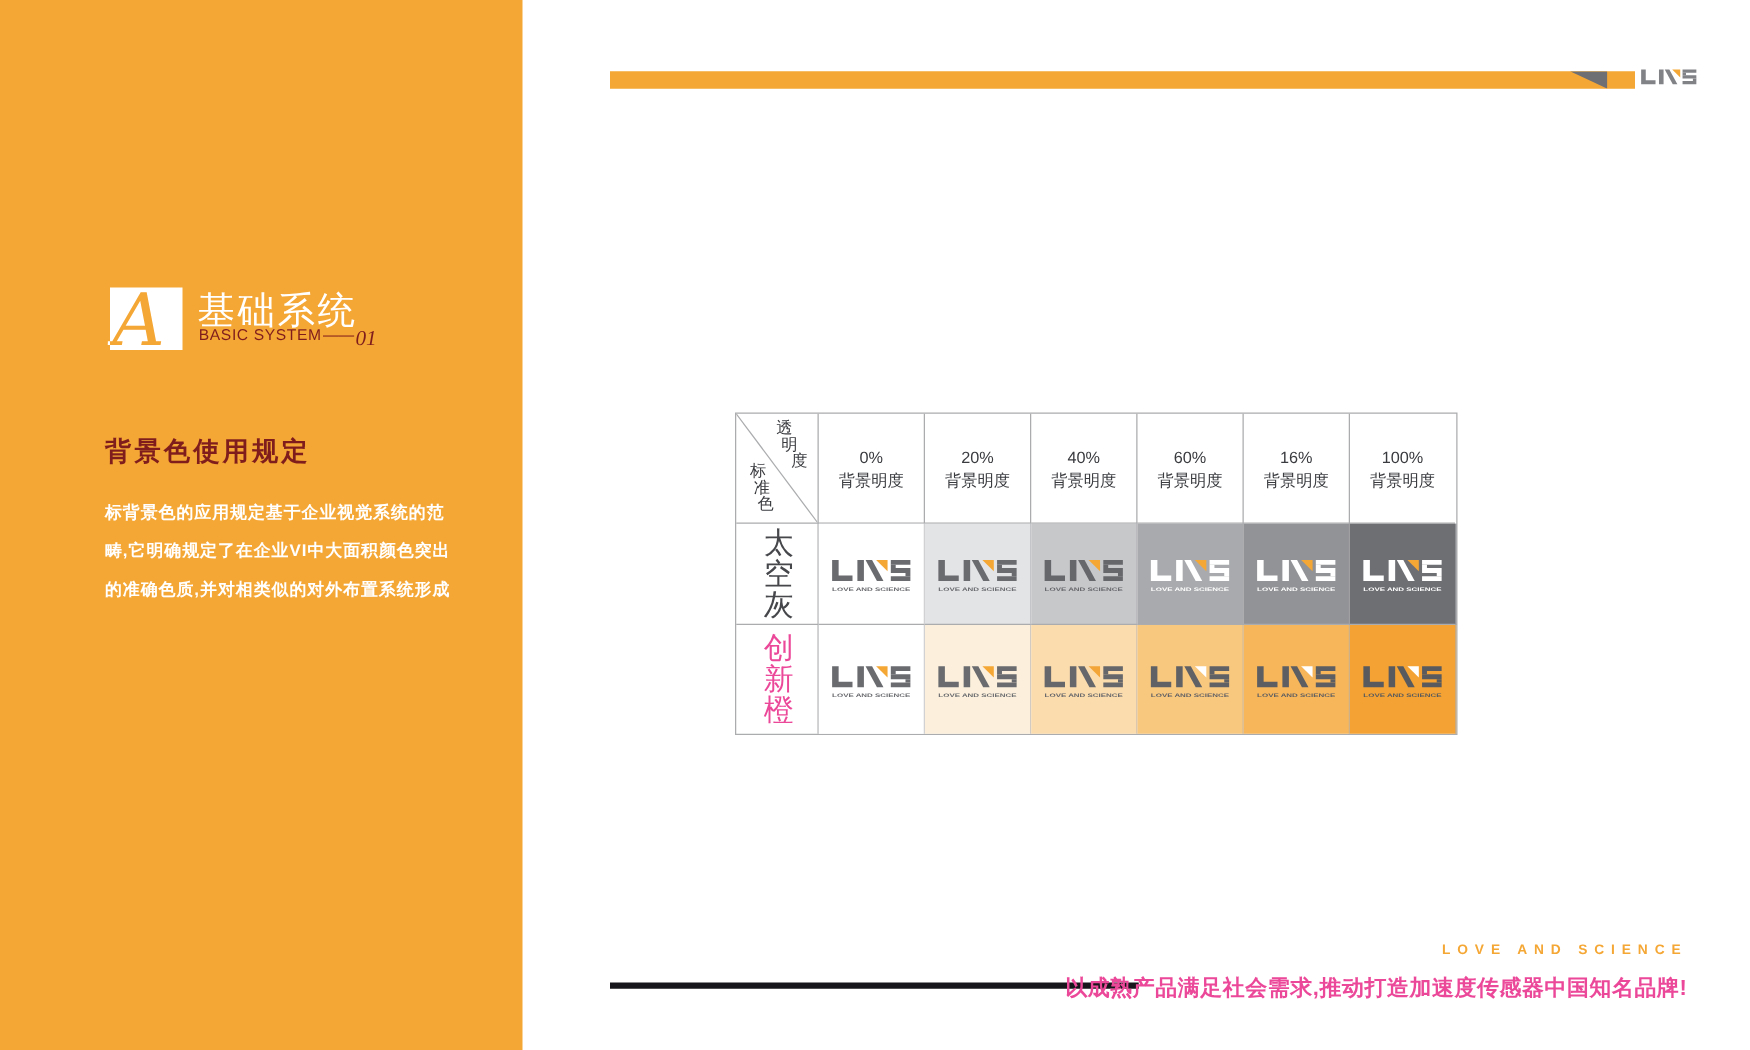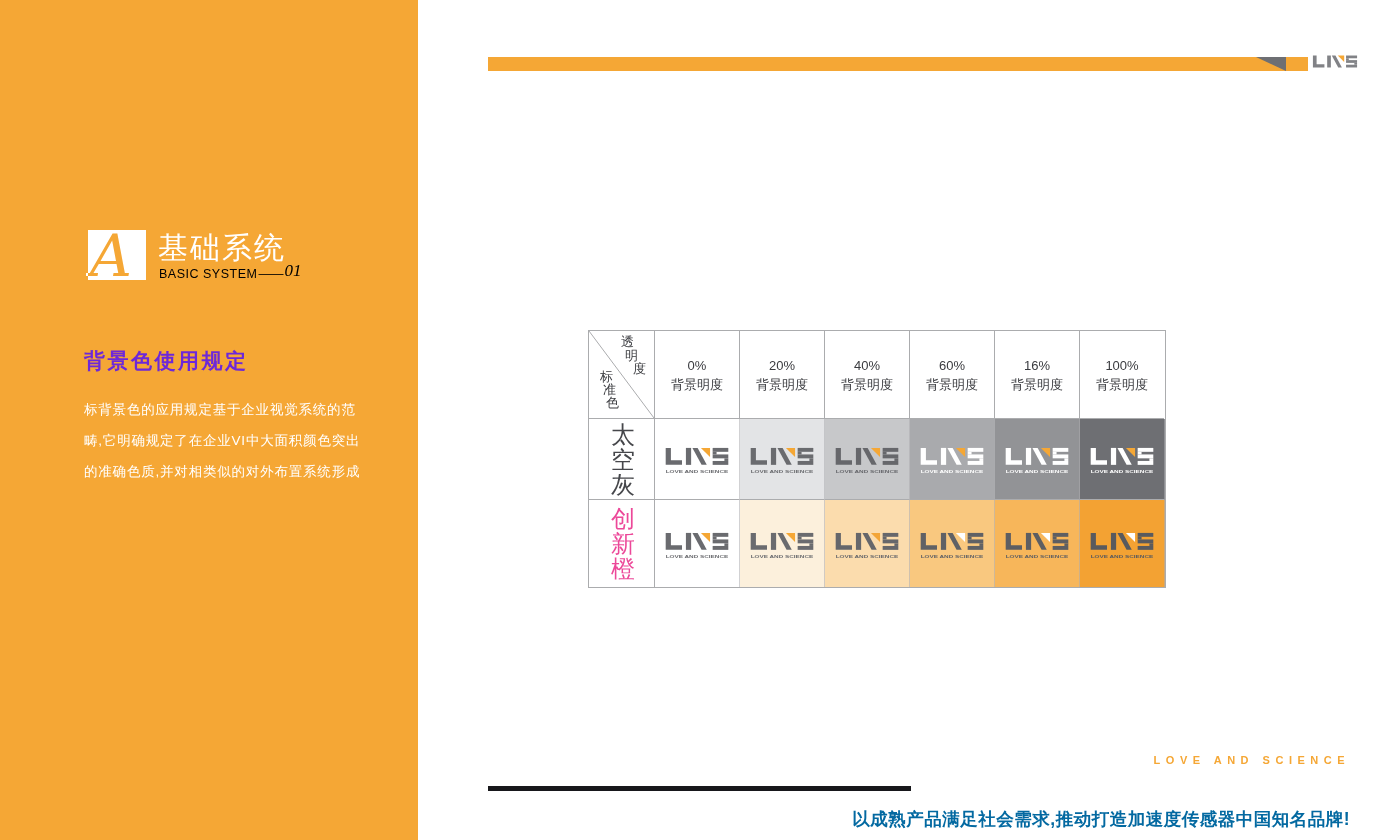--- a/index.html
+++ b/index.html
@@ -3,26 +3,26 @@
 <meta charset="utf-8">
 <style>
   html,body{margin:0;padding:0;background:#ffffff;}
   #page{position:relative;width:1400px;height:840px;overflow:hidden;background:#ffffff;
         font-family:"Liberation Sans","DejaVu Sans",sans-serif;}
 
   
   .sidebar{position:absolute;left:0;top:0;width:418px;height:840px;}
   .abox{position:absolute;left:86px;top:218px;width:64px;height:66px;}
   .side-title{position:absolute;left:158px;top:228px;color:#fff;font-size:30px;letter-spacing:2px;}
-  .side-sub{position:absolute;left:159px;top:261px;color:#000000;display:flex;align-items:flex-end;}
+  .side-sub{position:absolute;left:159px;top:261px;color:#7f1d1d;display:flex;align-items:flex-start;}
   .side-sub .en{font-size:12.5px;letter-spacing:.5px;}
   .side-sub .dash{font-size:12.5px;margin:0 1px;}
   .side-sub .num{font-size:17px;font-style:italic;font-family:Liberation Serif, serif;}
-  .side-heading{position:absolute;left:84px;top:347px;color:#6d28d9;font-size:21px;font-weight:bold;letter-spacing:2.5px;}
-  .side-body{position:absolute;left:84px;top:394px;width:282px;color:#fff;font-size:13.5px;letter-spacing:.8px;}
+  .side-heading{position:absolute;left:84px;top:347px;color:#7f1d1d;font-size:21px;font-weight:bold;letter-spacing:2.5px;}
+  .side-body{position:absolute;left:84px;top:394px;width:282px;color:#fff;font-size:13.5px;letter-spacing:.8px;font-weight:bold;}
   .side-body div{height:31px;line-height:31px;white-space:nowrap;}
 
   
   .topbar{position:absolute;left:488px;top:57px;width:820px;height:14px;}
   .topbar .notch{position:absolute;left:768px;top:0;width:30px;height:14px;
                  clip-path:polygon(0 0,100% 0,100% 100%);background:#6E6F73;}
   .toplogo{position:absolute;left:1312px;top:54px;}
 
   
   .vi-table{position:absolute;left:588px;top:330px;border:1px solid #ABACAE;background:#fff;}
@@ -39,21 +39,21 @@
   .vt-label .vtxt{width:21px;font-size:24px;line-height:25px;word-break:break-all;text-align:center;}
   .vt-cell{width:84px;display:flex;align-items:center;justify-content:center;
            border-right:1px solid rgba(171,172,174,.55);border-bottom:1px solid #ABACAE;}
   .row-gray .vt-label,.row-gray .vt-cell{height:80px;}
   .row-orange .vt-label,.row-orange .vt-cell{height:87px;}
   .row-orange .vt-label,.row-orange .vt-cell{border-bottom:none;}
 
   
   .footer-line{position:absolute;left:488px;top:786px;width:423px;height:5px;background:#17171B;}
   .footer-en{position:absolute;right:50px;top:754px;color:#F5A735;font-size:11px;font-weight:bold;letter-spacing:5.5px;white-space:nowrap;}
-  .footer-slogan{position:absolute;right:50px;top:807px;color:#0369a1;font-size:17.5px;font-weight:bold;letter-spacing:.5px;white-space:nowrap;}
+  .footer-slogan{position:absolute;right:50px;top:778px;color:#ec4899;font-size:17.5px;font-weight:bold;letter-spacing:.5px;white-space:nowrap;}
 </style>
 </head>
 <body>
 
 <div id="page">
 
   <div class="sidebar" style="background-color: rgb(245, 167, 53);">
     <svg class="abox" width="64" height="66" viewBox="0 0 64 66">
       <defs>
         <clipPath id="aboxClip">

